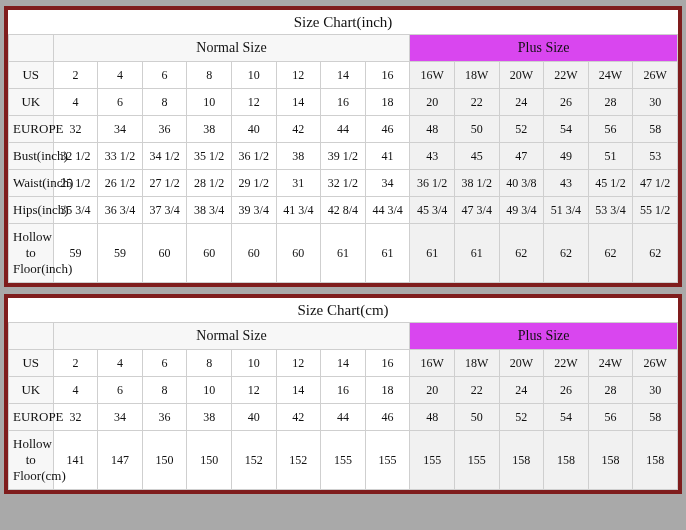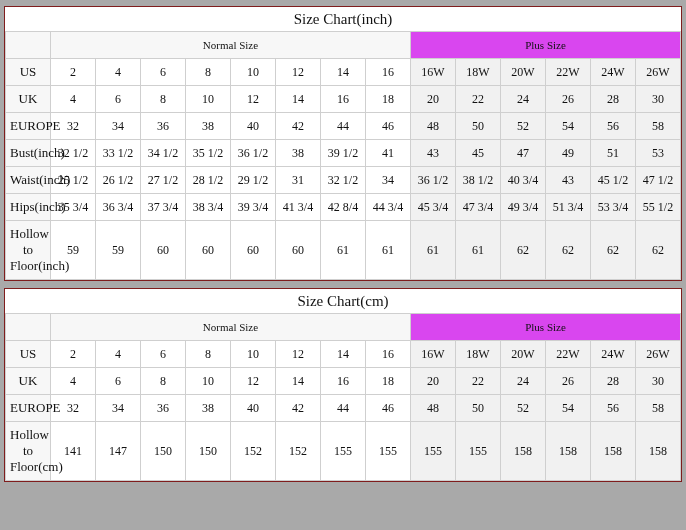--- a/index.html
+++ b/index.html
@@ -19,21 +19,21 @@
     height: 530px;
     box-sizing: border-box;
     padding: 6px 4px 4px 4px;
     display: flex;
     flex-direction: column;
     gap: 7px;
     background: #a9a9a9;
   }
   .chart {
     background: #ffffff;
-    border: 1px solid #7f1d1d;
+    border: 4px solid #7f1d1d;
     box-sizing: border-box;
   }
   table {
     border-collapse: collapse;
     width: 100%;
     table-layout: fixed;
   }
   td, th {
     border: 1px solid #cfcfcf;
     text-align: center;
@@ -43,21 +43,21 @@
   }
   .title-cell {
     font-size: 15px;
     padding: 4px 0 3px 0;
     background: #ffffff;
     border-top: none;
     border-left: none;
     border-right: none;
   }
   .group-cell {
-    font-size: 11px;
+    font-size: 14px;
     padding: 3px 0;
     background: #f7f7f7;
   }
   .rowlabel {
     font-size: 13px;
     padding: 5px 4px;
     background: #f7f7f7;
     width: 136px;
   }
   .cell {
@@ -159,21 +159,21 @@
             <td class="cell">25 1/2</td>
             <td class="cell">26 1/2</td>
             <td class="cell">27 1/2</td>
             <td class="cell">28 1/2</td>
             <td class="cell">29 1/2</td>
             <td class="cell">31</td>
             <td class="cell">32 1/2</td>
             <td class="cell">34</td>
             <td class="cell cell-plus">36 1/2</td>
             <td class="cell cell-plus">38 1/2</td>
-            <td class="cell cell-plus">40 3/4</td>
+            <td class="cell cell-plus">40 3/8</td>
             <td class="cell cell-plus">43</td>
             <td class="cell cell-plus">45 1/2</td>
             <td class="cell cell-plus">47 1/2</td>
           </tr>
           <tr>
             <td class="rowlabel">Hips(inch)</td>
             <td class="cell">35 3/4</td>
             <td class="cell">36 3/4</td>
             <td class="cell">37 3/4</td>
             <td class="cell">38 3/4</td>

